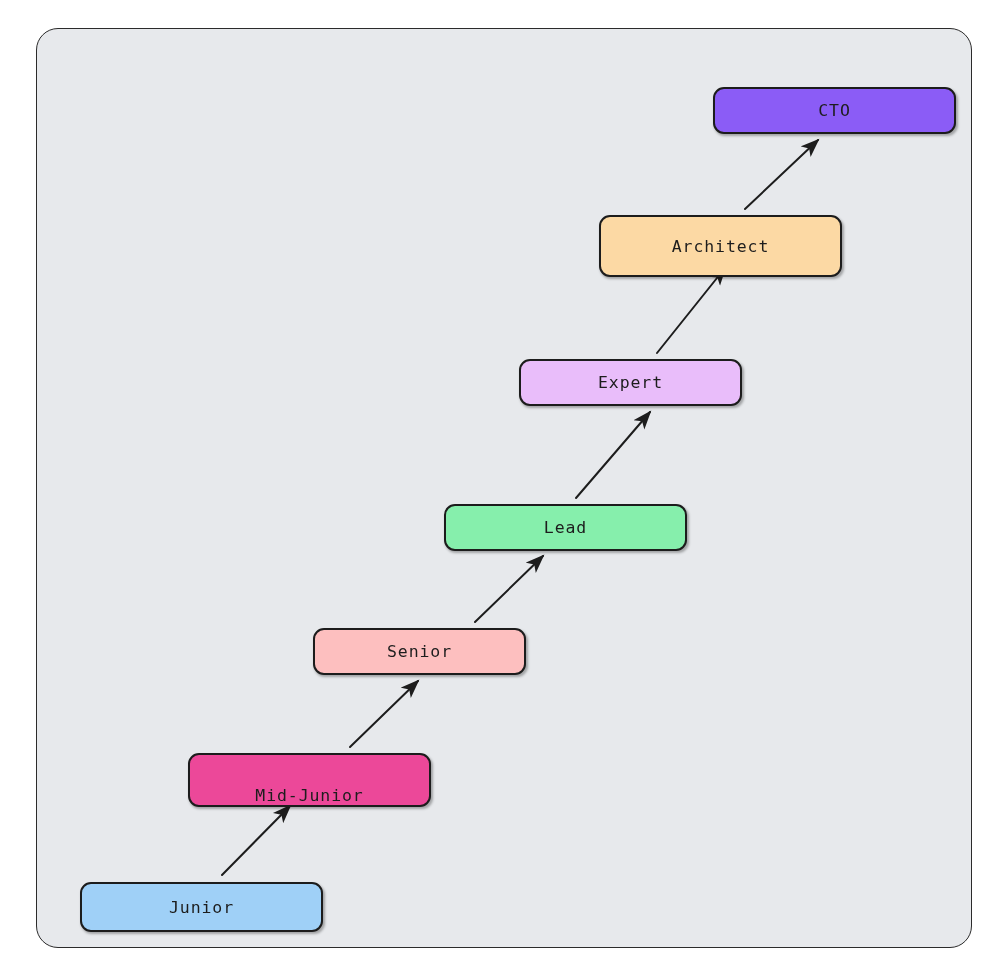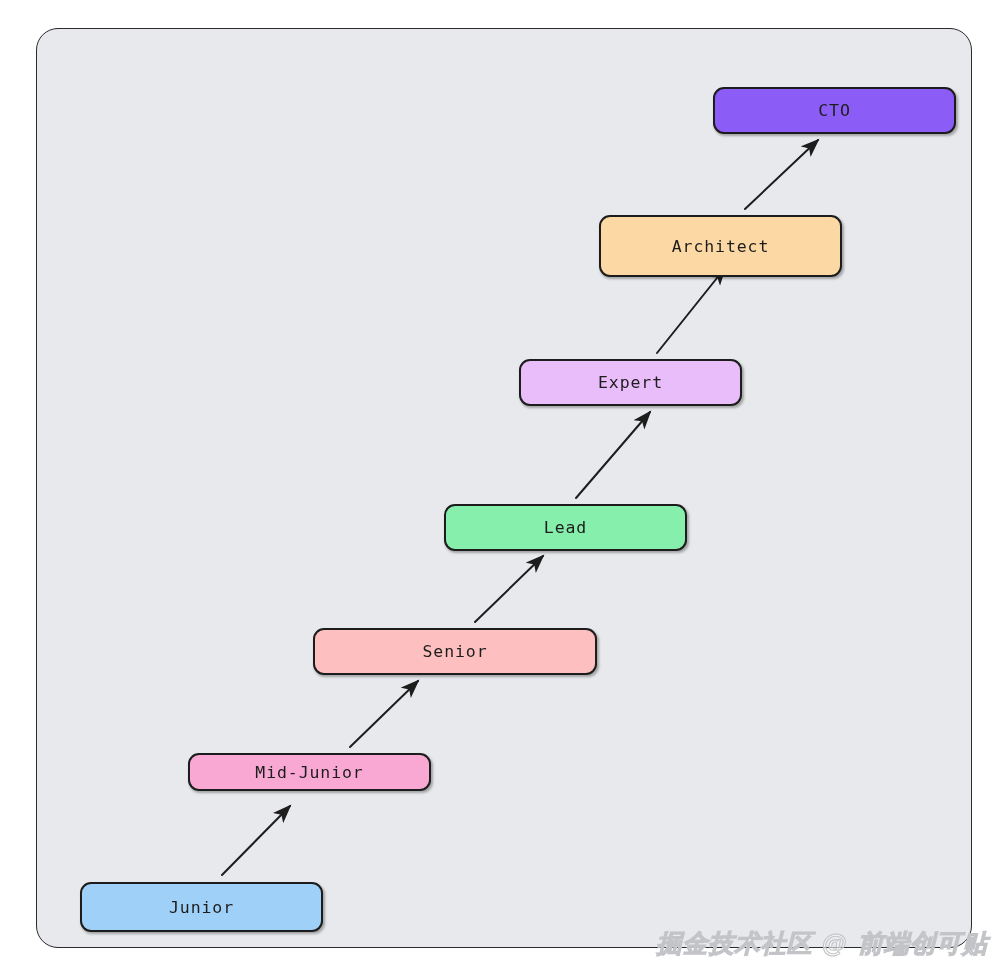--- a/index.html
+++ b/index.html
@@ -103,35 +103,34 @@
         <line x1="576" y1="498" x2="650" y2="412" stroke="#1d1d1d" stroke-width="2" stroke-linecap="round" marker-end="url(#arrowhead)"></line>
         <line x1="657" y1="353" x2="725" y2="268" stroke="#1d1d1d" stroke-width="2" stroke-linecap="round" marker-end="url(#arrowhead)"></line>
         <line x1="745" y1="209" x2="818" y2="140" stroke="#1d1d1d" stroke-width="2" stroke-linecap="round" marker-end="url(#arrowhead)"></line>
       </g>
   </svg>
 
   <div id="nodes-group">
       <div class="node" style="left: 80px; top: 882px; width: 243px; height: 50px; background: rgb(159, 208, 247); border-color: rgb(28, 28, 28);">
         <span class="node-label">Junior</span>
       </div>
-      <div class="node" style="left: 188px; top: 753px; width: 243px; height: 38px; background: #f9a8d4; border-color: rgb(28, 28, 28);">
+      <div class="node" style="left: 188px; top: 753px; width: 243px; height: 54px; background: #ec4899; border-color: rgb(28, 28, 28); align-items: flex-end;">
         <span class="node-label">Mid-Junior</span>
       </div>
-      <div class="node" style="left: 313px; top: 628px; width: 284px; height: 47px; background: rgb(253, 191, 191); border-color: rgb(28, 28, 28);">
+      <div class="node" style="left: 313px; top: 628px; width: 213px; height: 47px; background: rgb(253, 191, 191); border-color: rgb(28, 28, 28);">
         <span class="node-label">Senior</span>
       </div>
       <div class="node" style="left: 444px; top: 504px; width: 243px; height: 47px; background: #86efac; border-color: rgb(28, 28, 28);">
         <span class="node-label">Lead</span>
       </div>
       <div class="node" style="left: 519px; top: 359px; width: 223px; height: 47px; background: rgb(233, 189, 250); border-color: rgb(28, 28, 28);">
         <span class="node-label">Expert</span>
       </div>
       <div class="node" style="left: 599px; top: 215px; width: 243px; height: 62px; background: rgb(252, 217, 164); border-color: rgb(28, 28, 28);">
         <span class="node-label">Architect</span>
       </div>
       <div class="node" style="left: 713px; top: 87px; width: 243px; height: 47px; background: #8b5cf6; border-color: rgb(28, 28, 28); text-align: center;">
         <span class="node-label">CTO</span>
       </div>
     </div>
 
-  <div class="watermark">掘金技术社区 @ 前端创可贴</div>
 
 </div>
 
 </body></html>

